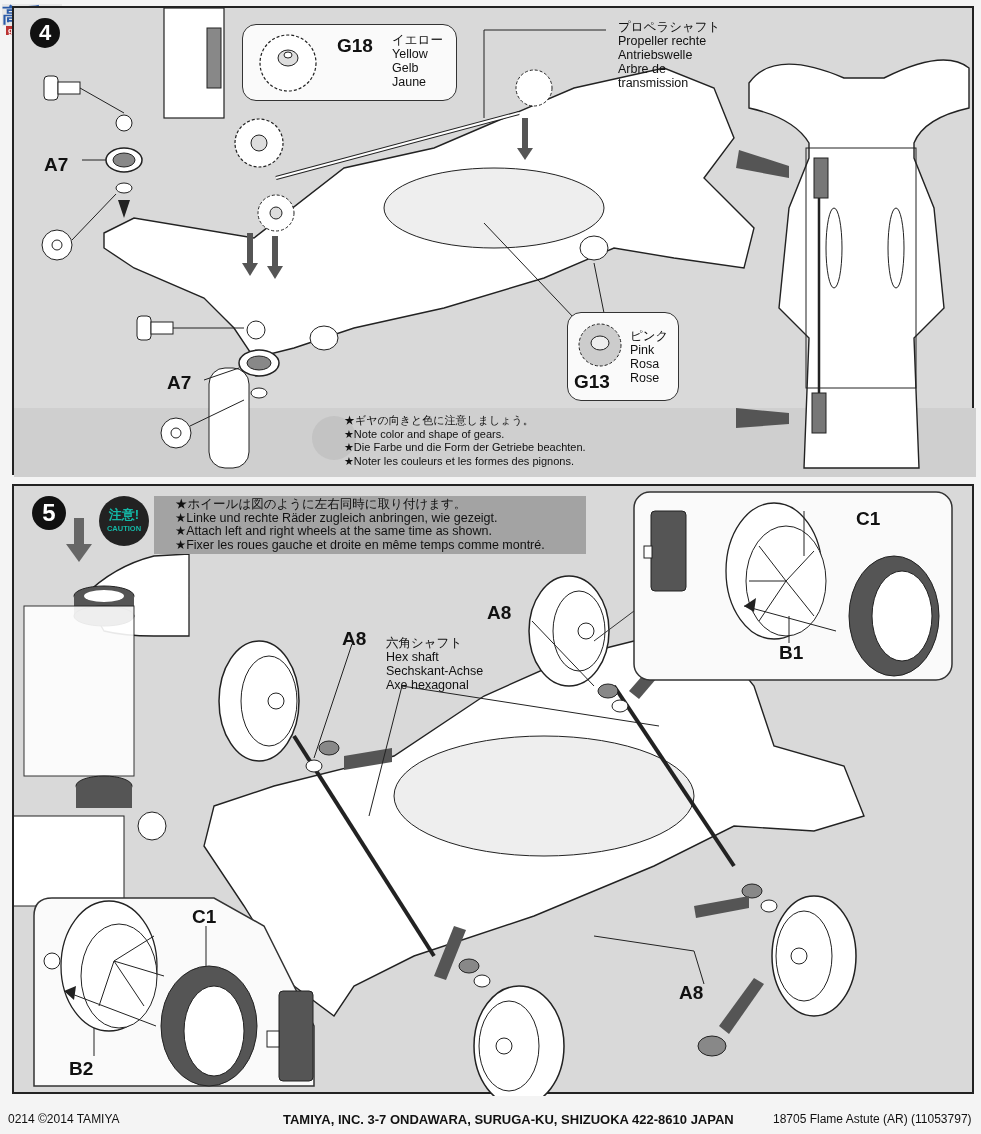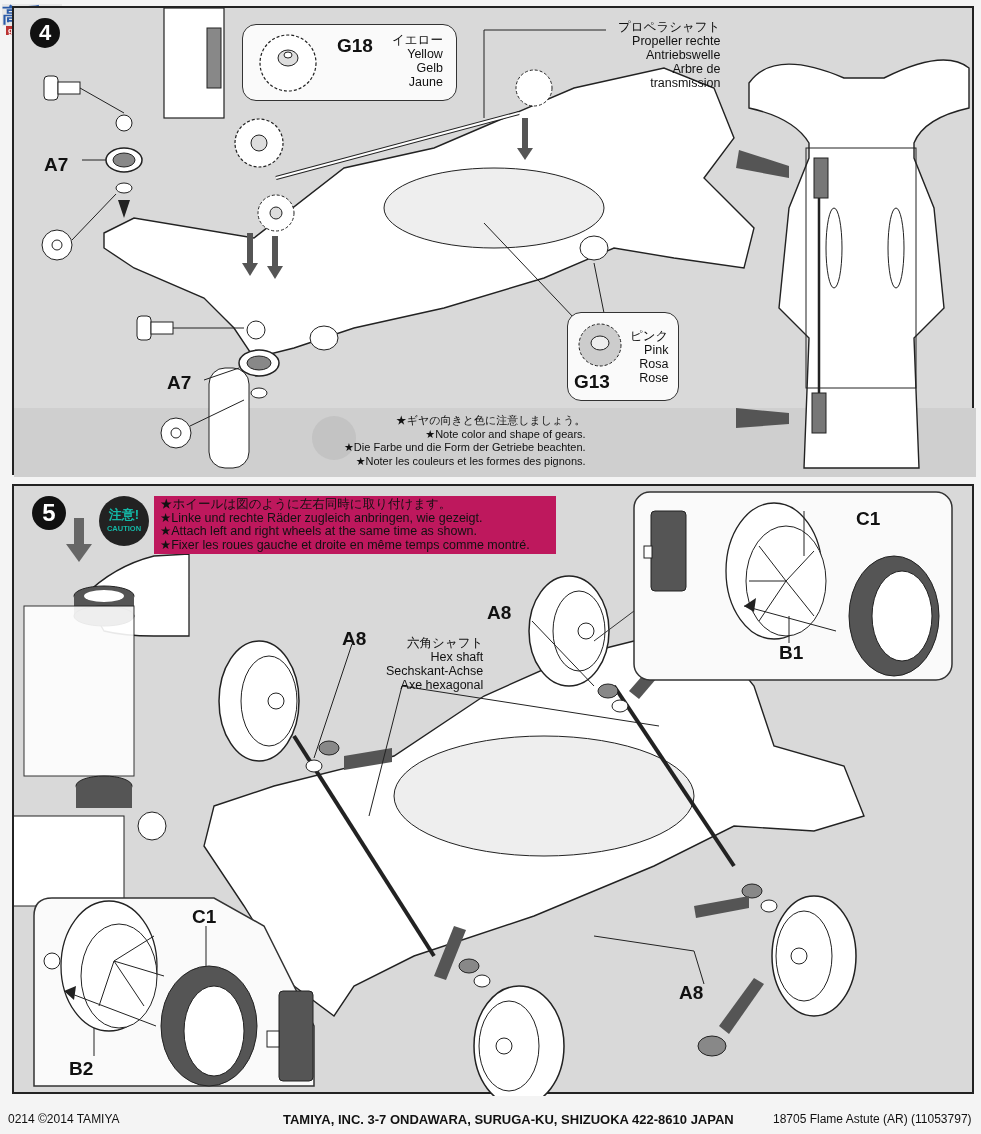--- a/index.html
+++ b/index.html
@@ -3,25 +3,25 @@
 <meta charset="utf-8">
 <style>
   html, body { margin:0; padding:0; }
   body { width:981px; height:1134px; background:#f4f4f4; position:relative; overflow:hidden;
          font-family:"Liberation Sans", sans-serif; color:#111; }
   .panel { position:absolute; border:2px solid #222; background:#d9d9d9; box-sizing:border-box; }
   #step4 { left:12px; top:6px; width:962px; height:469px; }
   #step5 { left:12px; top:484px; width:962px; height:610px; }
   .abs { position:absolute; }
   .lbl { position:absolute; font-weight:bold; font-size:19px; }
-  .txt { position:absolute; font-size:12.5px; line-height:14px;text-align:right; }
+  .txt { position:absolute; font-size:12.5px; line-height:14px; }
   .callout { position:absolute; background:#fafafa; border:1.5px solid #333; border-radius:14px; }
   .stepnum { position:absolute; width:34px; height:34px; border-radius:50%; background:#111; color:#fff;
              font-weight:bold; font-size:24px; text-align:center; line-height:34px; }
-  .notebox { position:absolute; background:#be185d; font-size:12.5px; line-height:13.5px; padding:2px 6px; }
+  .notebox { position:absolute; background:#a3a3a3; font-size:12.5px; line-height:13.5px; padding:2px 21px; }
   .caution { position:absolute; width:50px; height:50px; background:#222; color:#14b8a6; border-radius:50%;
              text-align:center; font-weight:bold; }
   .caution .jp { font-size:13px; margin-top:10px; display:block; }
   .caution .en { font-size:7.5px; display:block; }
   .footer { position:absolute; top:1112px; font-size:12px; }
   svg.draw { position:absolute; left:0; top:0; }
   .logo { position:absolute; left:2px; top:2px; font-weight:bold; }
   .logo .cn { color:#2a5aa8; font-size:20px; background:#e7e7e7; }
   .logo .hb { color:#c94a4a; font-size:16px; opacity:.55; }
   .logo .srch { color:#888; font-size:16px; }

